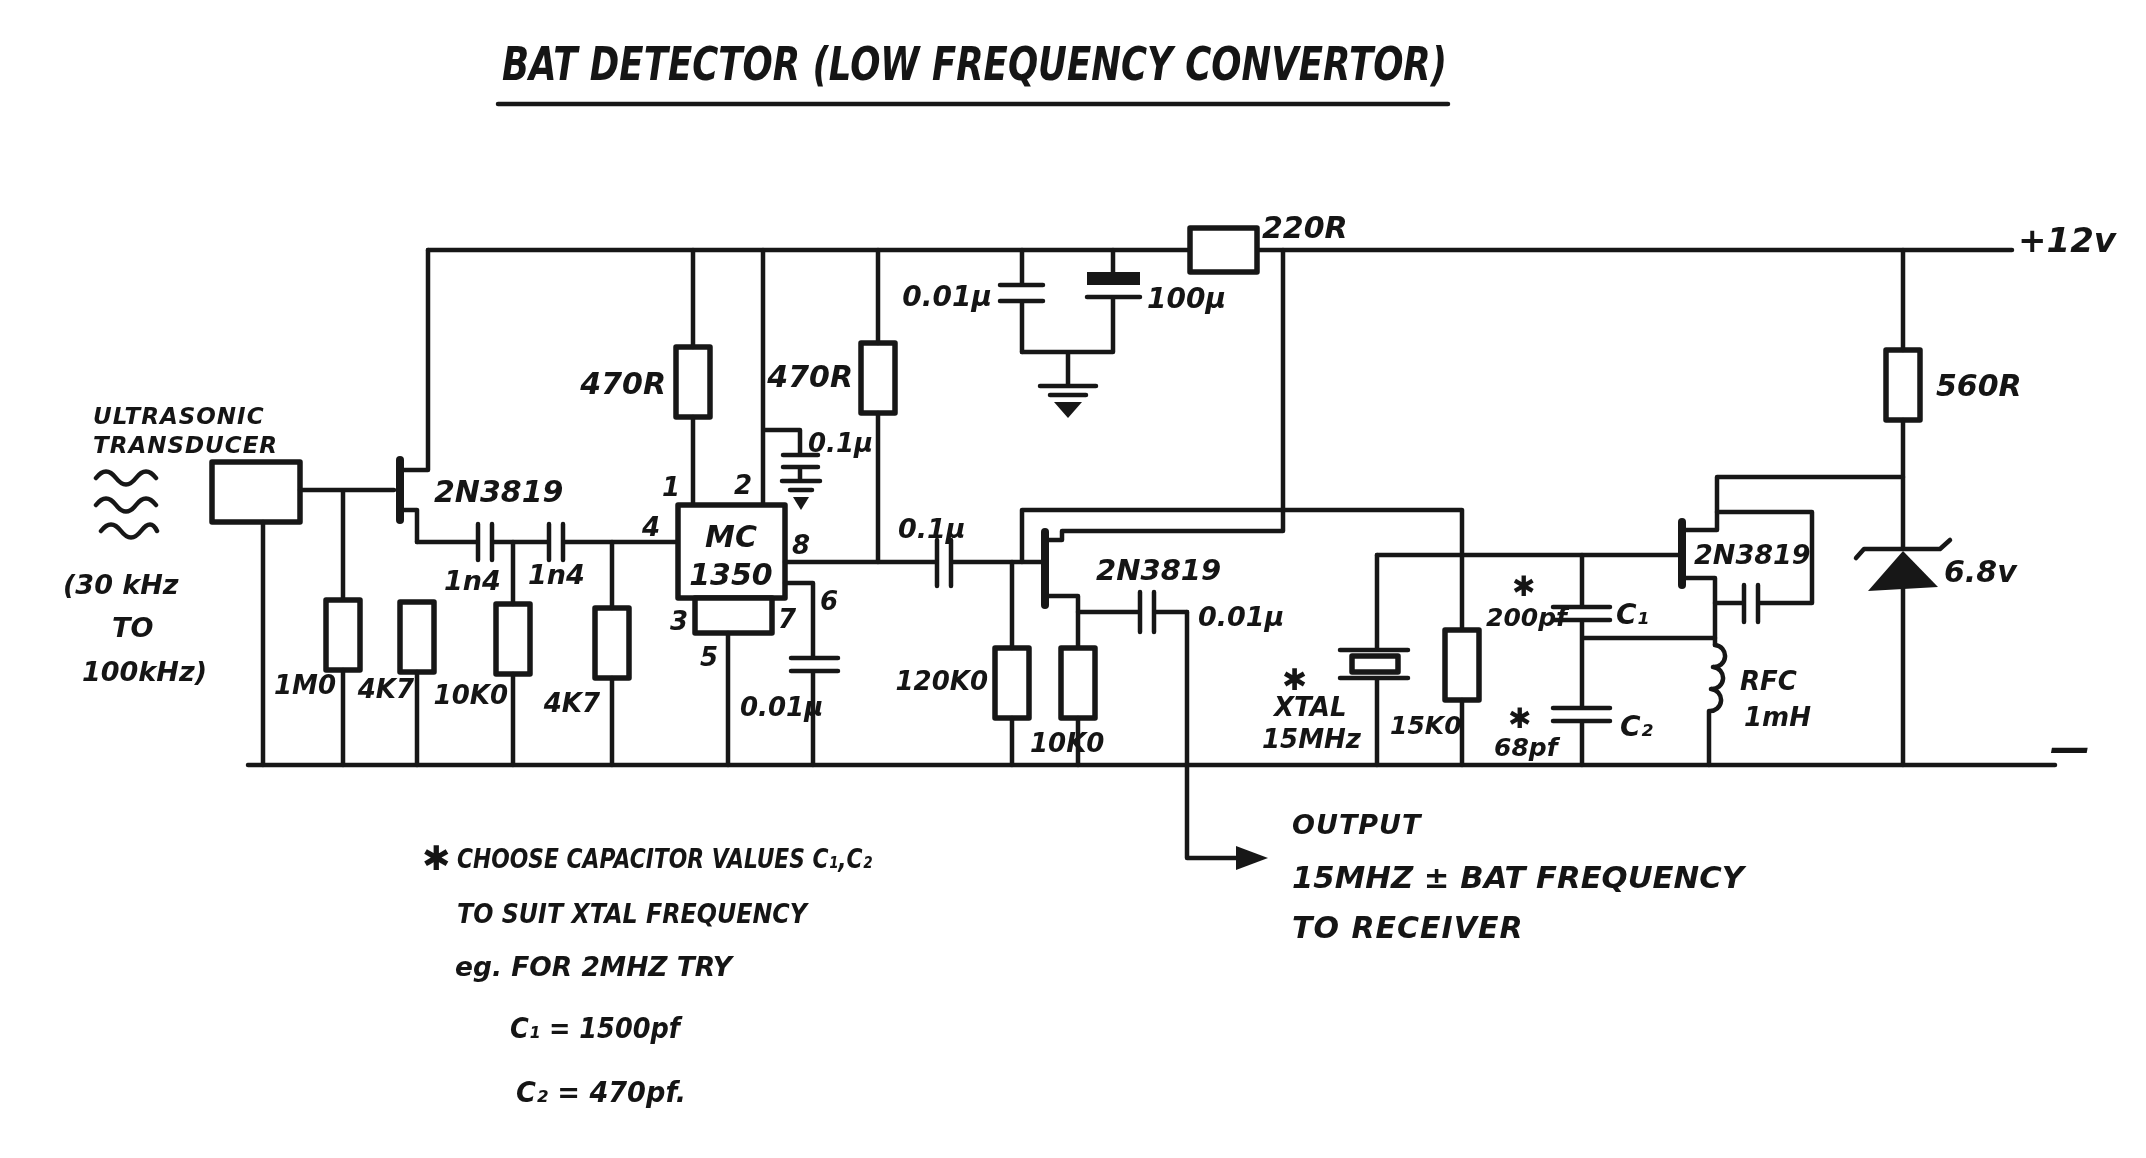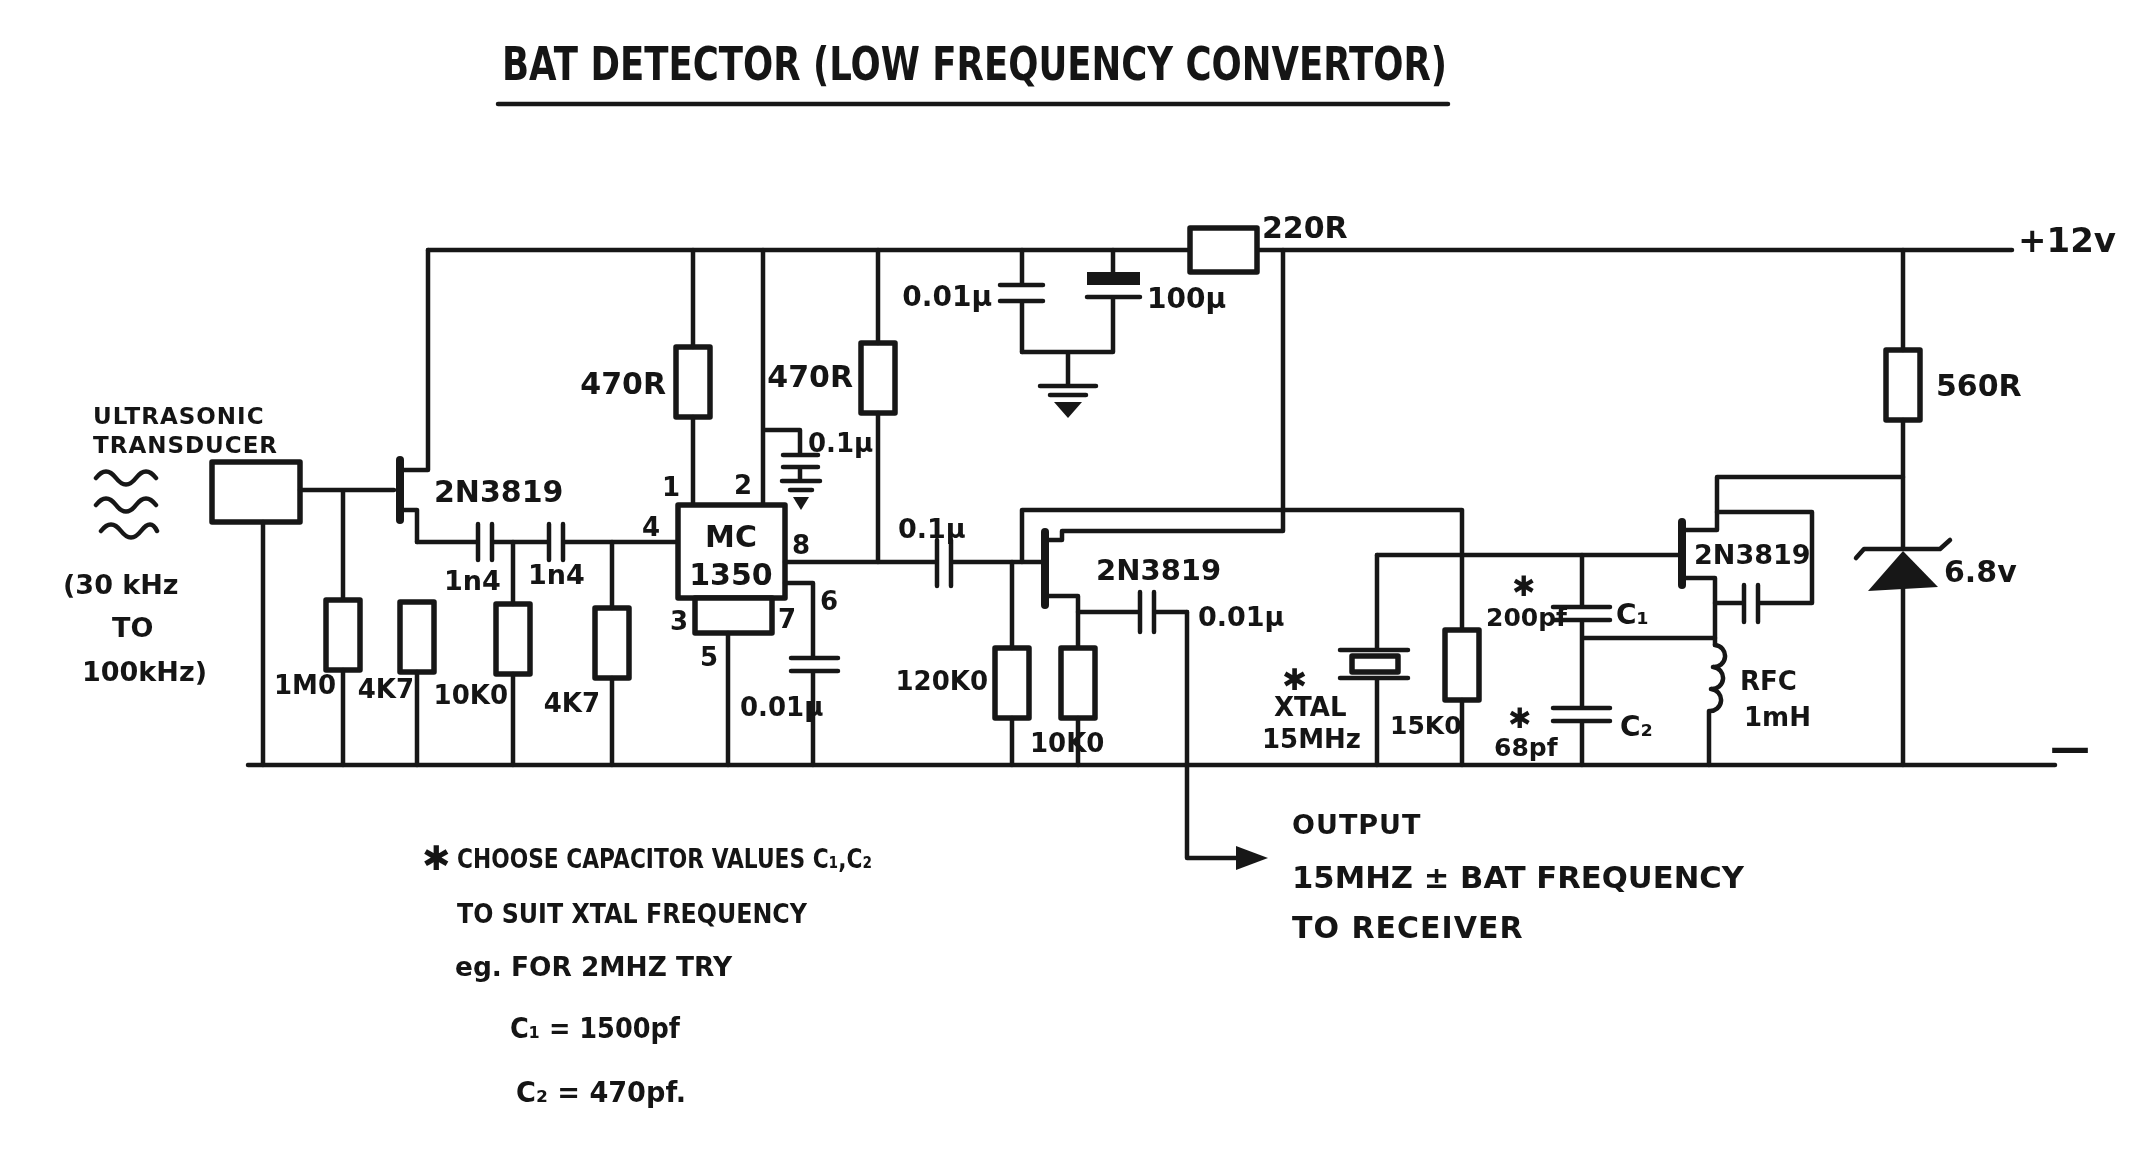--- a/index.html
+++ b/index.html
@@ -1,17 +1,17 @@
 <!DOCTYPE html>
 <html><head>
 <meta charset="utf-8">
 <style>
   html,body{margin:0;padding:0;background:#ffffff;}
   .page{position:relative;width:2146px;height:1158px;background:#fff;overflow:hidden;
-        font-family:"DejaVu Sans",sans-serif;}
+        font-family:"DejaVu Sans",sans-serif;font-style:italic;}
   svg{position:absolute;left:0;top:0;}
   svg text{fill:#151515;font-family:"DejaVu Sans",sans-serif;font-weight:700;}
   .wire{stroke:#171717;stroke-width:4.5;fill:none;stroke-linecap:round;stroke-linejoin:round;}
   .thick{stroke:#171717;stroke-width:8;fill:none;stroke-linecap:round;}
   .comp{stroke:#171717;stroke-width:5.5;fill:#ffffff;stroke-linejoin:round;}
   .solid{fill:#171717;stroke:none;}
   .hand{letter-spacing:1px;}
 </style>
 </head>
 <body>

